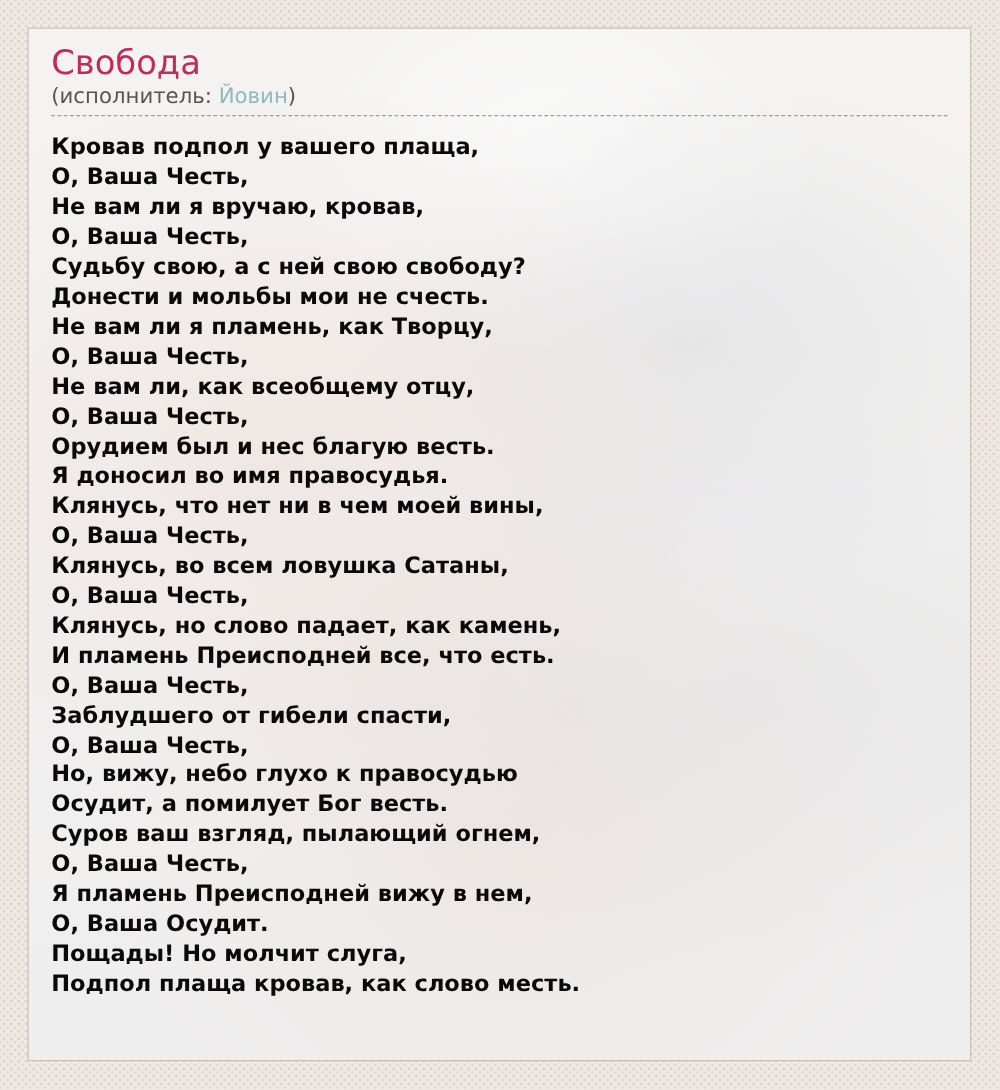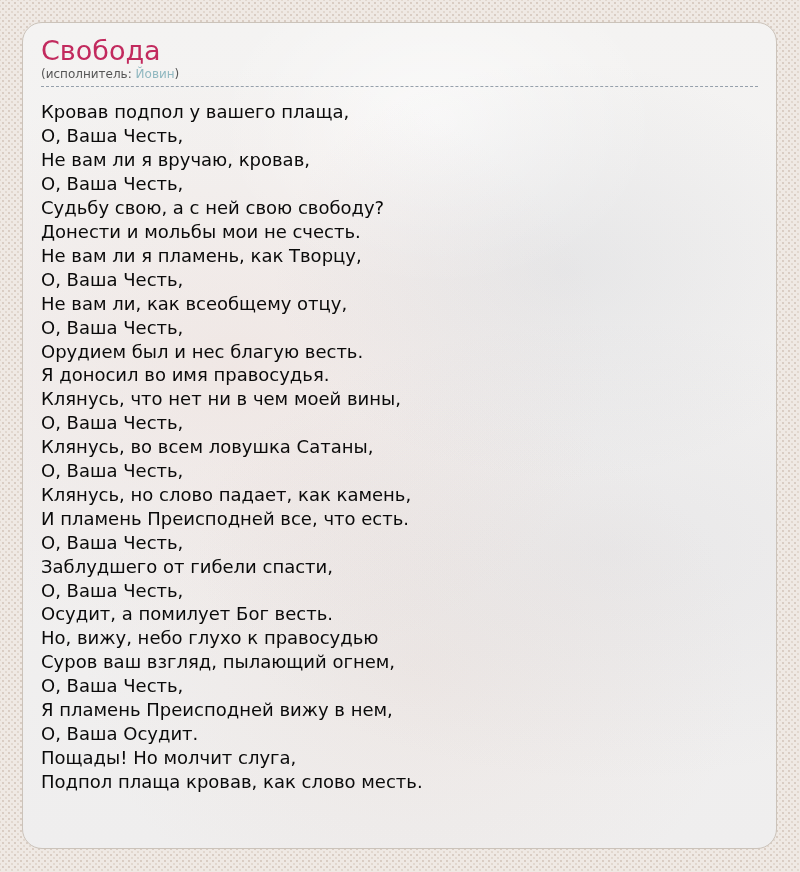--- a/index.html
+++ b/index.html
@@ -21,21 +21,21 @@
   }
 
   .card {
     position: absolute;
     left: 22px;
     top: 22px;
     width: 755px;
     height: 827px;
     box-sizing: border-box;
     border: 1px solid #cbc3ba;
-    border-radius: 20px;
+    border-radius: 0;
     padding: 12px 18px 26px 18px;
     background:
       radial-gradient(420px 300px at 72% 30%, rgba(150,155,168,0.13), rgba(150,155,168,0) 70%),
       radial-gradient(600px 330px at 78% 64%, rgba(160,160,172,0.10), rgba(160,160,172,0) 70%),
       radial-gradient(520px 420px at 28% 42%, rgba(232,196,186,0.22), rgba(232,196,186,0) 72%),
       radial-gradient(460px 380px at 52% 78%, rgba(228,202,190,0.20), rgba(228,202,190,0) 72%),
       radial-gradient(320px 240px at 55% 12%, rgba(255,255,255,0.55), rgba(255,255,255,0) 70%),
       linear-gradient(#f4f3f2, #efeeee);
   }
 
@@ -46,36 +46,36 @@
 
   .song-title {
     margin: 0;
     font-size: 27px;
     font-weight: 400;
     line-height: 1.15;
     color: #c22a5e;
   }
 
   .subtitle {
-    font-size: 12px;
+    font-size: 17px;
     line-height: 1.2;
     color: #555555;
     margin-top: 1px;
   }
 
   .artist-link {
     color: #90b8c0;
     text-decoration: none;
     cursor: pointer;
   }
 
   .lyrics {
     margin-top: 13px;
     font-size: 18px;
-    font-weight: normal;
+    font-weight: bold;
     line-height: 23.9px;
     color: #0a0a0a;
   }
 </style>
 </head>
 <body>
 
 <div class="card">
   <div class="header">
     <h1 class="song-title">Свобода</h1>
@@ -97,22 +97,22 @@
     <div>Я доносил во имя правосудья.</div>
     <div>Клянусь, что нет ни в чем моей вины,</div>
     <div>О, Ваша Честь,</div>
     <div>Клянусь, во всем ловушка Сатаны,</div>
     <div>О, Ваша Честь,</div>
     <div>Клянусь, но слово падает, как камень,</div>
     <div>И пламень Преисподней все, что есть.</div>
     <div>О, Ваша Честь,</div>
     <div>Заблудшего от гибели спасти,</div>
     <div>О, Ваша Честь,</div>
+    <div>Но, вижу, небо глухо к правосудью</div>
     <div>Осудит, а помилует Бог весть.</div>
-    <div>Но, вижу, небо глухо к правосудью</div>
     <div>Суров ваш взгляд, пылающий огнем,</div>
     <div>О, Ваша Честь,</div>
     <div>Я пламень Преисподней вижу в нем,</div>
     <div>О, Ваша Осудит.</div>
     <div>Пощады! Но молчит слуга,</div>
     <div>Подпол плаща кровав, как слово месть.</div>
   </div>
 </div>
 
 </body></html>

